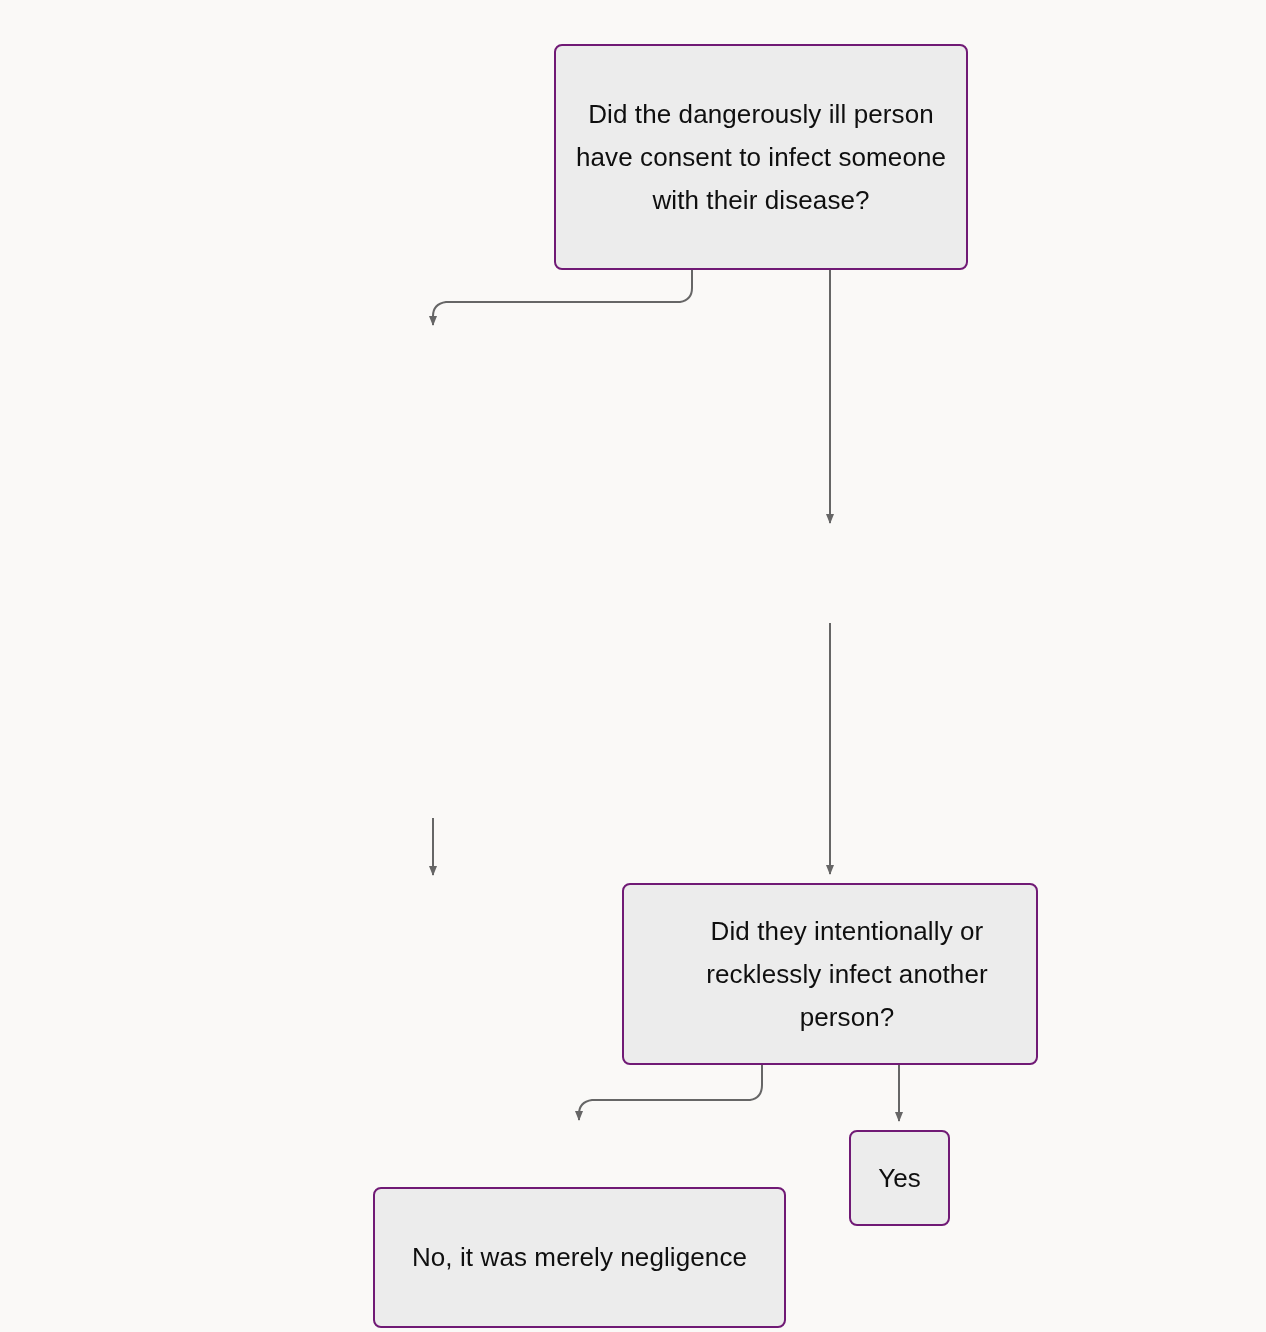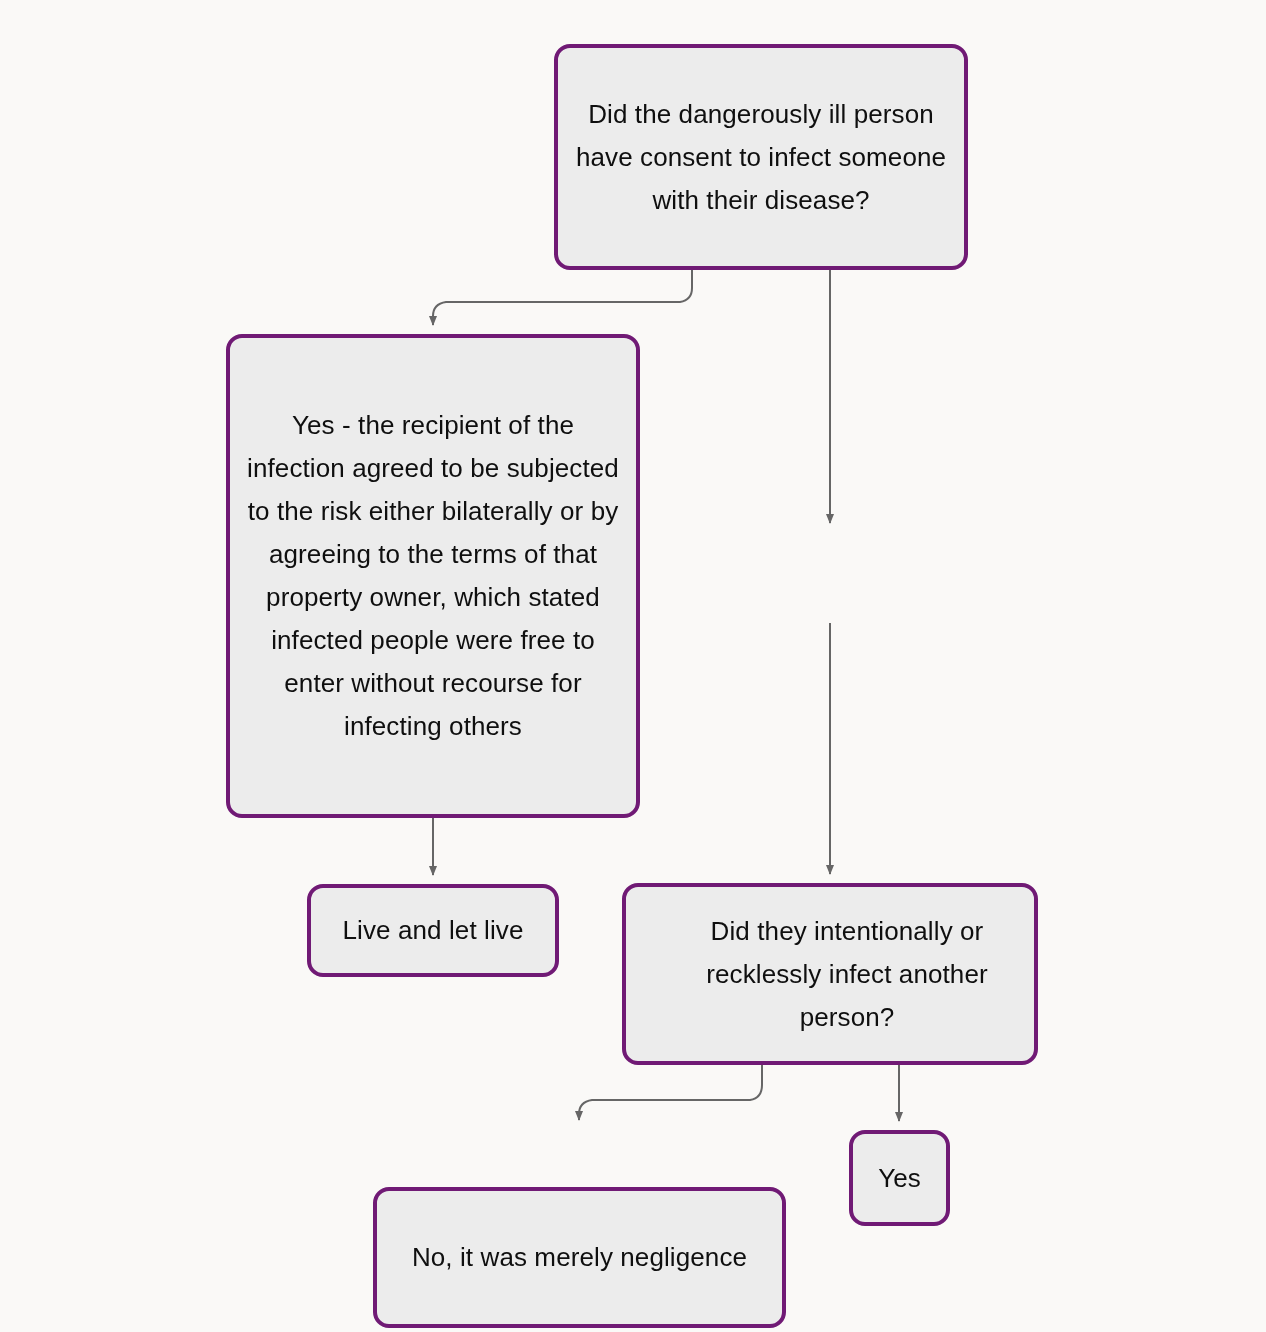--- a/index.html
+++ b/index.html
@@ -20,22 +20,22 @@
     left: 0;
     top: 0;
     width: 1266px;
     height: 1332px;
     pointer-events: none;
   }
   .node {
     position: absolute;
     box-sizing: border-box;
     background: #ececec;
-    border: 4px solid #701a75;
-    border-radius: 16px;
+    border: 2px solid #701a75;
+    border-radius: 8px;
     display: flex;
     align-items: center;
     justify-content: center;
     text-align: center;
     color: #0f0f0f;
     font-size: 26px;
     line-height: 43px;
     letter-spacing: 0.1px;
     padding: 0 14px;
   }
@@ -76,28 +76,22 @@
 
     <path d="M762,1065 L762,1085 Q762,1098 750,1100 L592,1100 Q579,1102 579,1114 L579,1120" fill="none" stroke="#666666" stroke-width="2" marker-end="url(#arrowhead)"></path>
 
     <path d="M899,1065 L899,1121" fill="none" stroke="#666666" stroke-width="2" marker-end="url(#arrowhead)"></path>
   </svg>
 
   <div class="node" id="node-consent">
     <span class="node-label">Did the dangerously ill person have consent to infect someone with their disease?</span>
   </div>
 
-  <div class="node" id="node-yes-consent">
-    <span class="node-label">Yes - the recipient of the infection agreed to be subjected to the risk either bilaterally or by agreeing to the terms of that property owner, which stated infected people were free to enter without recourse for infecting others</span>
-  </div>
 
 
-  <div class="node" id="node-live">
-    <span class="node-label">Live and let live</span>
-  </div>
 
   <div class="node" id="node-intentional">
     <span class="node-label">Did they intentionally or recklessly infect another person?</span>
   </div>
 
   <div class="node" id="node-negligence">
     <span class="node-label">No, it was merely negligence</span>
   </div>
 
   <div class="node" id="node-yes-intent">

